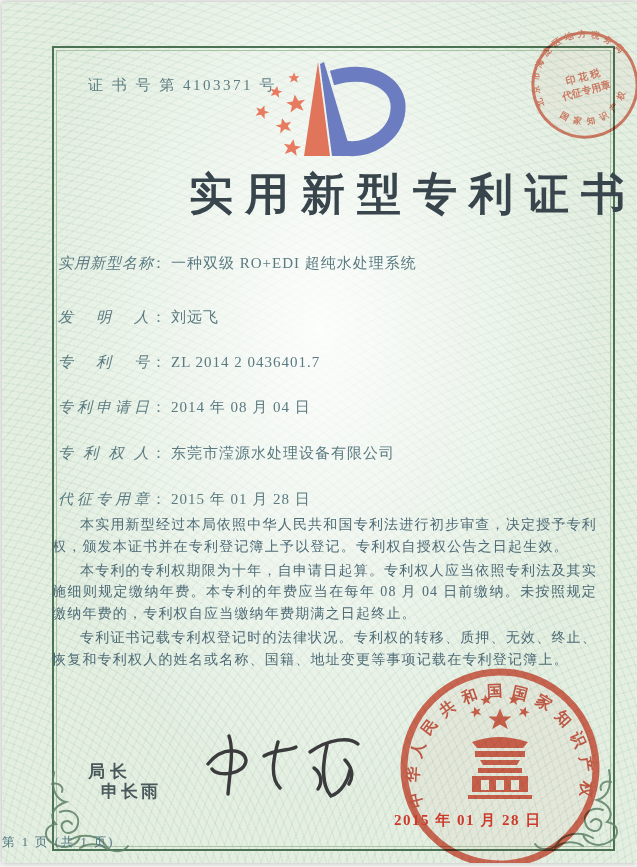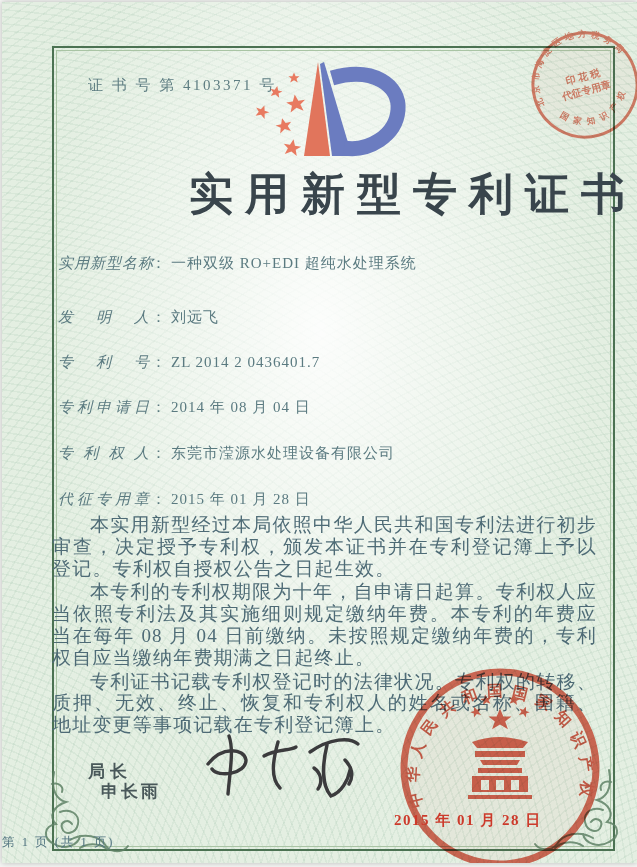--- a/index.html
+++ b/index.html
@@ -31,21 +31,21 @@
     position:absolute;top:163px;left:0;width:100%;text-align:right;
     font-size:44px;font-weight:600;color:#39454c;letter-spacing:12px;z-index:2;
   }
   .fields{position:absolute;left:56px;top:0;right:40px;z-index:2;}
   .field{position:absolute;left:0;width:100%;font-size:15px;color:#5a7a80;letter-spacing:1px;white-space:nowrap;}
   .f0{top:252px}.f1{top:306px}.f2{top:351px}.f3{top:396px}.f4{top:442px}.f5{top:488px}
   .flabel{display:inline-block;width:92px;text-align:justify;text-align-last:justify;font-style:italic;}
   .fcolon{display:inline-block;margin:0 4px 0 1px;}
   .body-text{
     position:absolute;left:50px;right:40px;top:512px;z-index:2;
-    font-size:19px;line-height:21.8px;color:#4e6b76;text-align:justify;letter-spacing:1.2px;
+    font-size:14px;line-height:21.8px;color:#4e6b76;text-align:justify;letter-spacing:1.2px;
   }
   .body-text p{margin:0 0 2px 0;text-indent:2em;}
   .signer-title{position:absolute;left:86px;top:758px;font-size:17px;font-weight:600;color:#49585a;letter-spacing:5px;z-index:2;}
   .signer-name{position:absolute;left:86px;top:778px;font-size:17px;font-weight:600;color:#49585a;letter-spacing:3px;z-index:2;margin-left:13px;}
   .signature{position:absolute;left:196px;top:726px;z-index:2;}
   .seal{position:absolute;left:382px;top:666px;z-index:3;mix-blend-mode:multiply;opacity:.92;}
   .seal-date{
     position:absolute;left:392px;top:809px;z-index:4;font-size:15px;font-weight:700;
     color:#cc3a2b;letter-spacing:1.5px;white-space:nowrap;
   }

